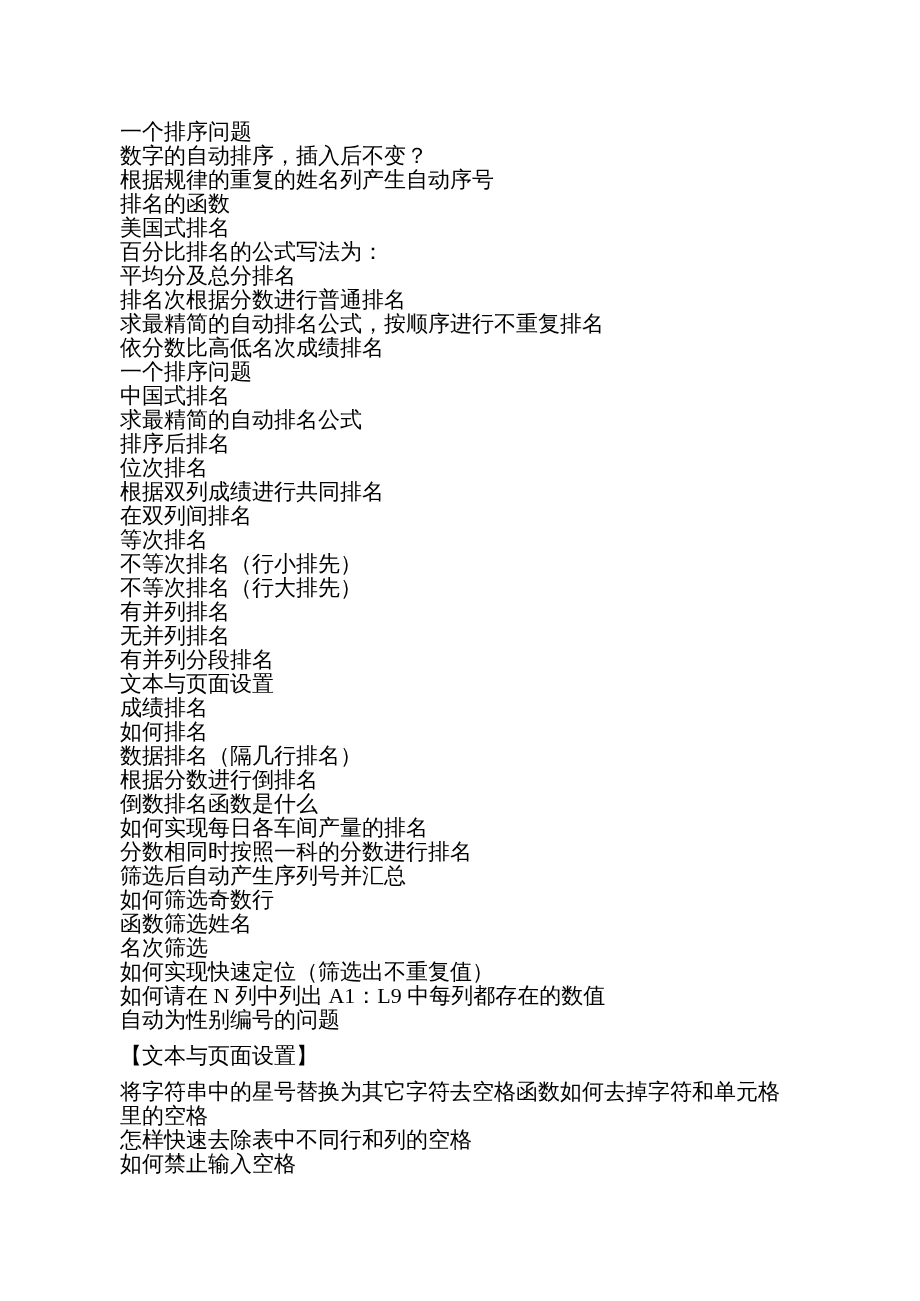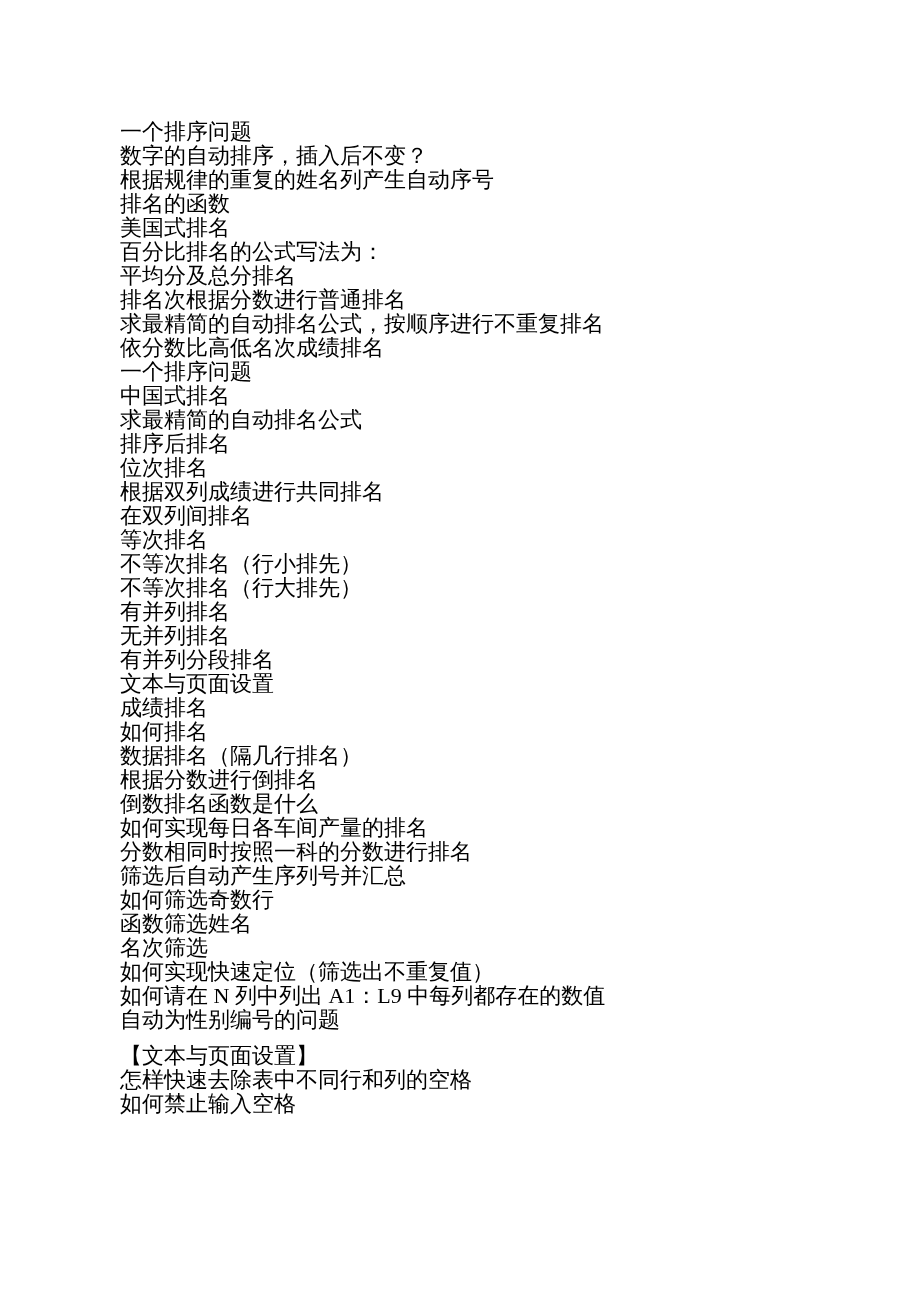--- a/index.html
+++ b/index.html
@@ -14,21 +14,21 @@
     box-sizing: border-box;
   }
   .line {
     font-size: 22px;
     line-height: 24px;
     color: #000;
     white-space: pre-wrap;
   }
   .section-heading {
     margin-top: 12px;
-    margin-bottom: 0;
+    margin-bottom: 12px;
   }
 </style>
 </head>
 <body>
 
 <div class="page">
   <div>
     <div class="line">一个排序问题</div>
     <div class="line">数字的自动排序，插入后不变？</div>
     <div class="line">根据规律的重复的姓名列产生自动序号</div>
@@ -65,16 +65,17 @@
     <div class="line">函数筛选姓名</div>
     <div class="line">名次筛选</div>
     <div class="line">如何实现快速定位（筛选出不重复值）</div>
     <div class="line">如何请在 N 列中列出 A1：L9 中每列都存在的数值</div>
     <div class="line">自动为性别编号的问题</div>
   </div>
 
   <div class="line section-heading">【文本与页面设置】</div>
 
   <div>
+    <div class="line">将字符串中的星号替换为其它字符去空格函数如何去掉字符和单元格里的空格</div>
     <div class="line">怎样快速去除表中不同行和列的空格</div>
     <div class="line">如何禁止输入空格</div>
   </div>
 </div>
 
 </body></html>

